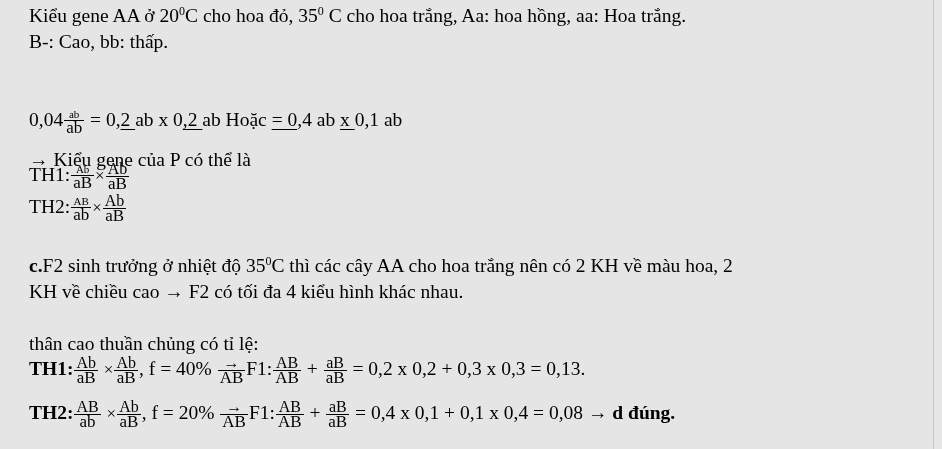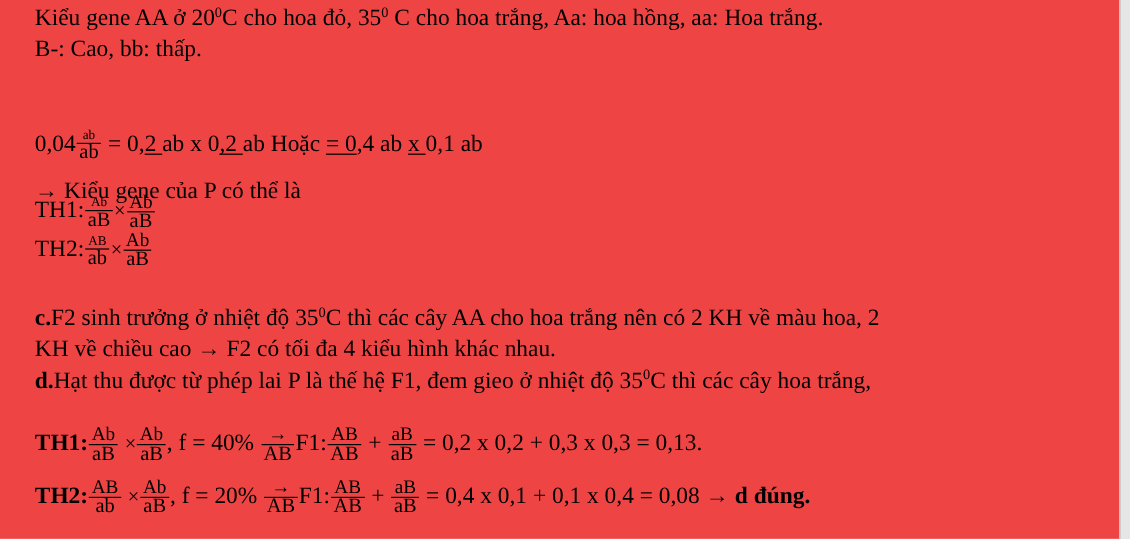--- a/index.html
+++ b/index.html
@@ -3,21 +3,21 @@
 <meta charset="utf-8">
 <style>
   html, body { margin: 0; padding: 0; }
   body {
     width: 942px; height: 449px; overflow: hidden; background: #ffffff;
     position: relative;
     font-family: "Liberation Serif", "DejaVu Serif", serif;
     color: #000;
   }
   .page {
-    position: absolute; left: 0; top: 0; width: 933px; height: 449px; background: #ef4444;
+    position: absolute; left: 0; top: 0; width: 933px; height: 449px; background: #e5e5e5;
   }
   .scrollbar {
     position: absolute; left: 933px; top: 0; width: 9px; height: 449px;
     background: #e6e6e6; border-left: 1px solid #c8c8c8; box-sizing: border-box;
   }
   .line {
     position: absolute; left: 29px; font-size: 19.5px; line-height: 24px; white-space: nowrap;
   }
   b { font-weight: bold; }
   sup { font-size: 12px; vertical-align: 7px; line-height: 0; }
@@ -58,24 +58,22 @@
     <span>TH2:</span><span class="frac"><span class="num">AB</span><span class="den">ab</span></span><span class="small-op">×</span><span class="frac big"><span class="num">Ab</span><span class="den">aB</span></span>
   </div>
 
 
   <div class="line" style="top:254px">
     <b>c.</b><span>F2 sinh trưởng ở nhiệt độ 35</span><sup>0</sup><span>C thì các cây AA cho hoa trắng nên có 2 KH về màu hoa, 2</span>
   </div>
 
   <div class="line" style="top:280px">KH về chiều cao → F2 có tối đa 4 kiểu hình khác nhau.</div>
 
-  <div class="line" style="top:306px">
-    <b>d.</b><span>Hạt thu được từ phép lai P là thế hệ F1, đem gieo ở nhiệt độ 35</span><sup>0</sup><span>C thì các cây hoa trắng,</span>
-  </div>
 
+  <div class="line" style="top:332px">thân cao thuần chủng có tỉ lệ:</div>
 
   <div class="line" style="top:356px">
     <b>TH1:</b><span class="frac big"><span class="num">Ab</span><span class="den">aB</span></span> <span class="small-op">×</span><span class="frac big"><span class="num">Ab</span><span class="den">aB</span></span><span>, f = 40% </span><span class="frac big"><span class="num">→</span><span class="den">AB</span></span><span>F1:</span><span class="frac big"><span class="num">AB</span><span class="den">AB</span></span><span> + </span><span class="frac big"><span class="num">aB</span><span class="den">aB</span></span><span> = 0,2 x 0,2 + 0,3 x 0,3 = 0,13.</span>
   </div>
 
   <div class="line" style="top:400px">
     <b>TH2:</b><span class="frac big"><span class="num">AB</span><span class="den">ab</span></span> <span class="small-op">×</span><span class="frac big"><span class="num">Ab</span><span class="den">aB</span></span><span>, f = 20% </span><span class="frac big"><span class="num">→</span><span class="den">AB</span></span><span>F1:</span><span class="frac big"><span class="num">AB</span><span class="den">AB</span></span><span> + </span><span class="frac big"><span class="num">aB</span><span class="den">aB</span></span><span> = 0,4 x 0,1 + 0,1 x 0,4 = 0,08 </span><span>→</span><b> d đúng.</b>
   </div>
 
 </div>

